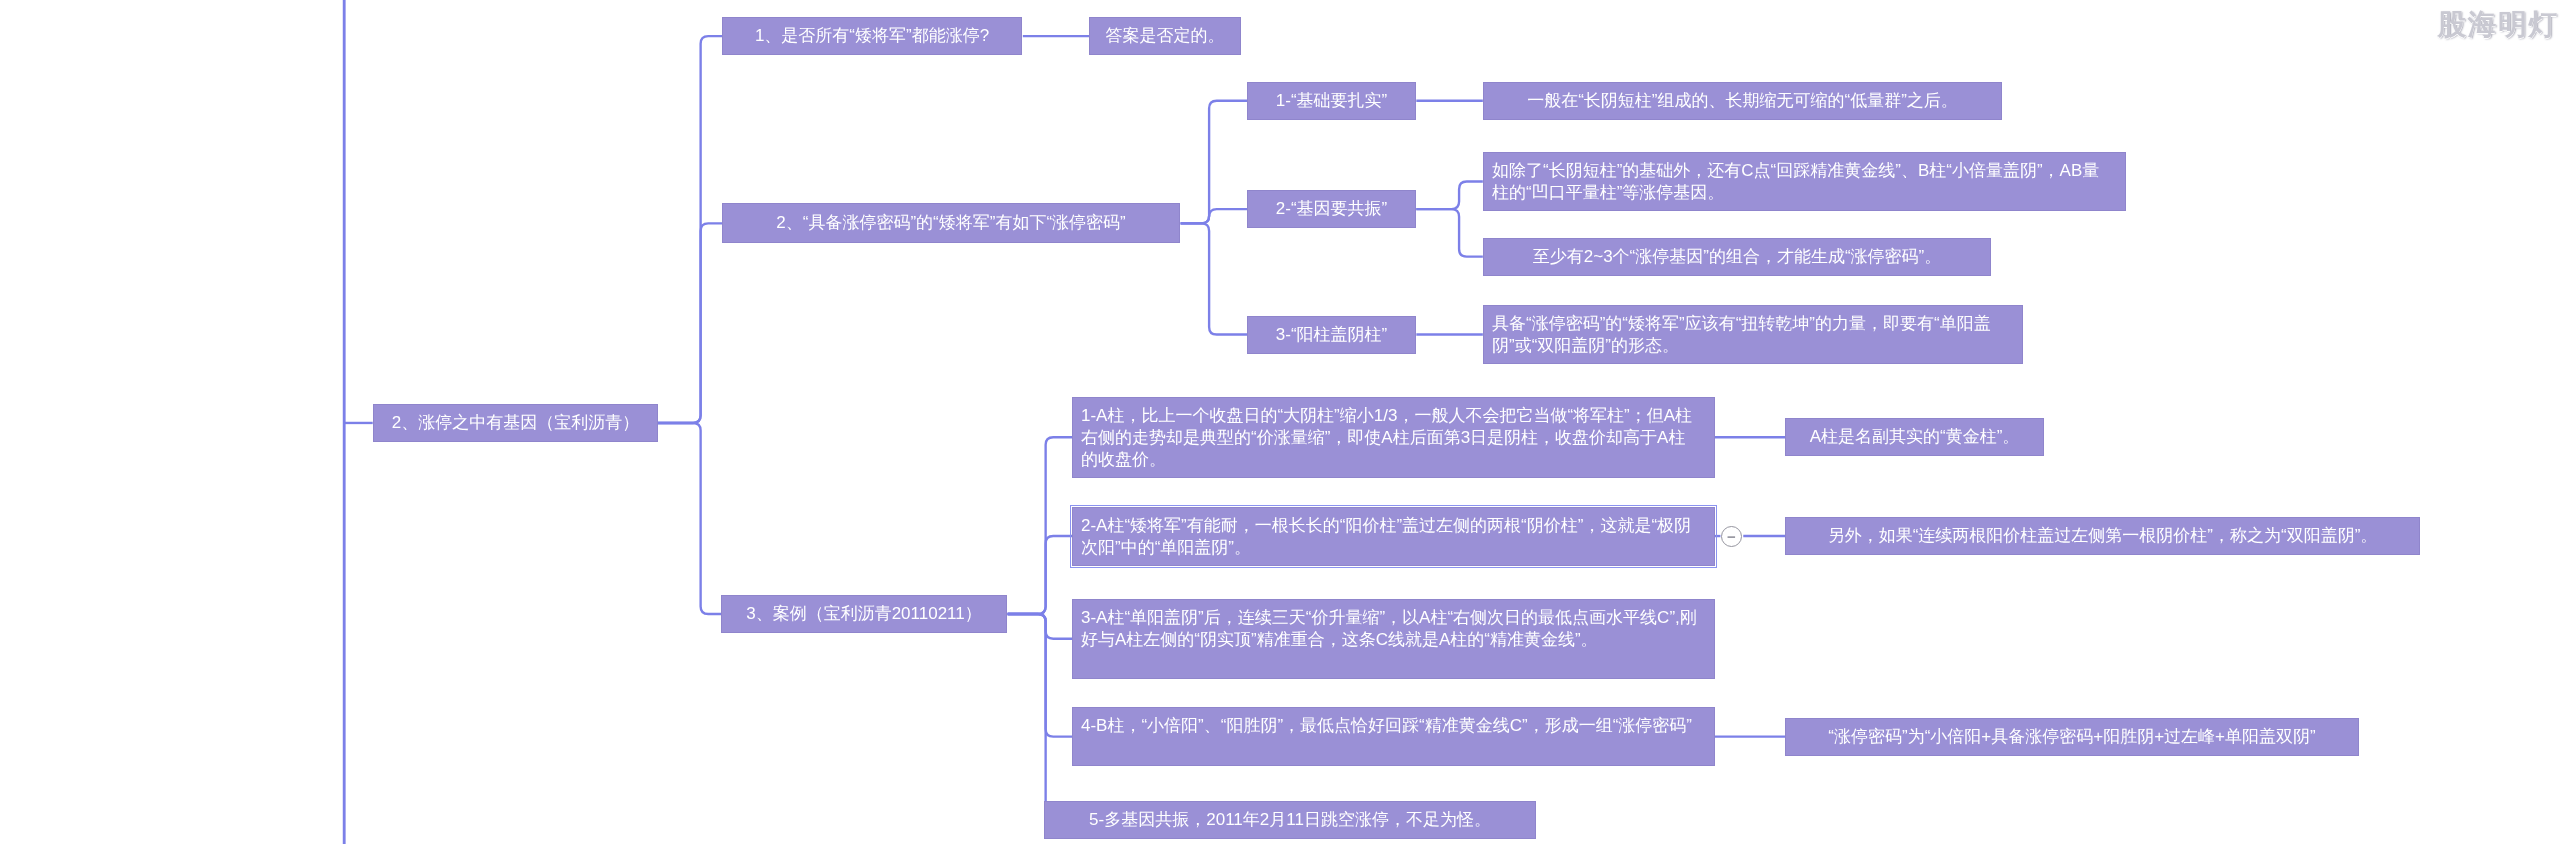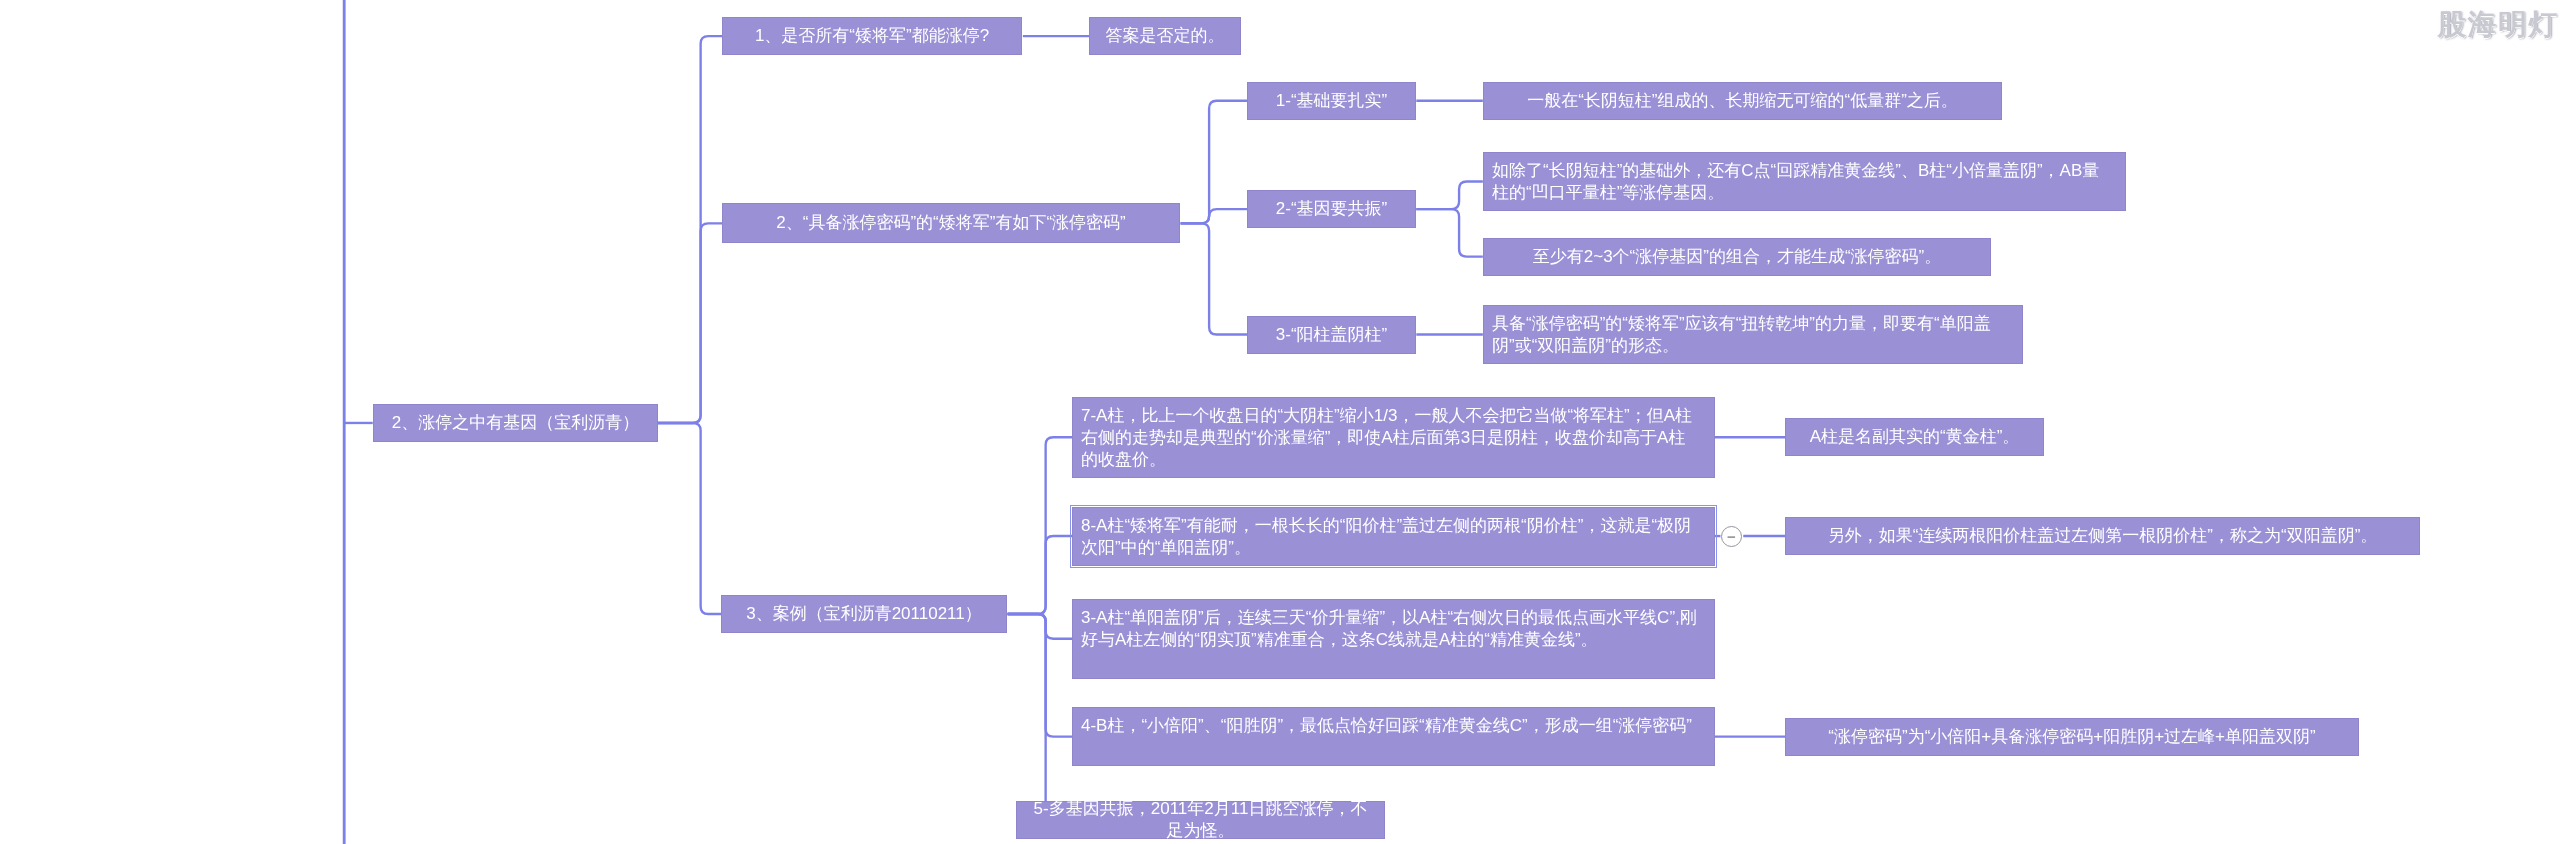--- a/index.html
+++ b/index.html
@@ -99,29 +99,29 @@
 
   <div class="node center" style="left:1247px;top:190px;width:169px;height:38px">2-“基因要共振”</div>
   <div class="node multi" style="left:1483px;top:152px;width:643px;min-height:59px">如除了“长阴短柱”的基础外，还有C点“回踩精准黄金线”、B柱“小倍量盖阴”，AB量柱的“凹口平量柱”等涨停基因。</div>
   <div class="node center" style="left:1483px;top:238px;width:508px;height:38px">至少有2~3个“涨停基因”的组合，才能生成“涨停密码”。</div>
 
   <div class="node center" style="left:1247px;top:316px;width:169px;height:38px">3-“阳柱盖阴柱”</div>
   <div class="node multi" style="left:1483px;top:305px;width:540px;min-height:59px">具备“涨停密码”的“矮将军”应该有“扭转乾坤”的力量，即要有“单阳盖阴”或“双阳盖阴”的形态。</div>
 
   <div class="node center" style="left:721px;top:595px;width:286px;height:38px">3、案例（宝利沥青20110211）</div>
 
-  <div class="node multi" style="left:1072px;top:397px;width:643px;min-height:80px">7-A柱，比上一个收盘日的“大阴柱”缩小1/3，一般人不会把它当做“将军柱”；但A柱右侧的走势却是典型的“价涨量缩”，即使A柱后面第3日是阴柱，收盘价却高于A柱的收盘价。</div>
+  <div class="node multi" style="left:1072px;top:397px;width:643px;min-height:80px">1-A柱，比上一个收盘日的“大阴柱”缩小1/3，一般人不会把它当做“将军柱”；但A柱右侧的走势却是典型的“价涨量缩”，即使A柱后面第3日是阴柱，收盘价却高于A柱的收盘价。</div>
   <div class="node center" style="left:1785px;top:418px;width:259px;height:38px">A柱是名副其实的“黄金柱”。</div>
 
-  <div class="node multi selected" style="left:1072px;top:507px;width:643px;min-height:59px">8-A柱“矮将军”有能耐，一根长长的“阳价柱”盖过左侧的两根“阴价柱”，这就是“极阴次阳”中的“单阳盖阴”。</div>
+  <div class="node multi selected" style="left:1072px;top:507px;width:643px;min-height:59px">2-A柱“矮将军”有能耐，一根长长的“阳价柱”盖过左侧的两根“阴价柱”，这就是“极阴次阳”中的“单阳盖阴”。</div>
   <div class="collapse" style="left:1721px;top:526px">−</div>
   <div class="node center" style="left:1785px;top:517px;width:635px;height:38px">另外，如果“连续两根阳价柱盖过左侧第一根阴价柱”，称之为“双阳盖阴”。</div>
 
   <div class="node multi" style="left:1072px;top:599px;width:643px;min-height:80px">3-A柱“单阳盖阴”后，连续三天“价升量缩”，以A柱“右侧次日的最低点画水平线C”,刚好与A柱左侧的“阴实顶”精准重合，这条C线就是A柱的“精准黄金线”。</div>
 
   <div class="node multi" style="left:1072px;top:707px;width:643px;min-height:59px">4-B柱，“小倍阳”、“阳胜阴”，最低点恰好回踩“精准黄金线C”，形成一组“涨停密码”</div>
   <div class="node center" style="left:1785px;top:718px;width:574px;height:38px">“涨停密码”为“小倍阳+具备涨停密码+阳胜阴+过左峰+单阳盖双阴”</div>
 
-  <div class="node center" style="left:1016px;top:801px;width:369px;height:38px">5-多基因共振，2011年2月11日跳空涨停，不足为怪。</div>
+  <div class="node center" style="left:1044px;top:801px;width:492px;height:38px">5-多基因共振，2011年2月11日跳空涨停，不足为怪。</div>
 
   <div class="watermark">股海明灯</div>
 </div>
 
 
 </body></html>

